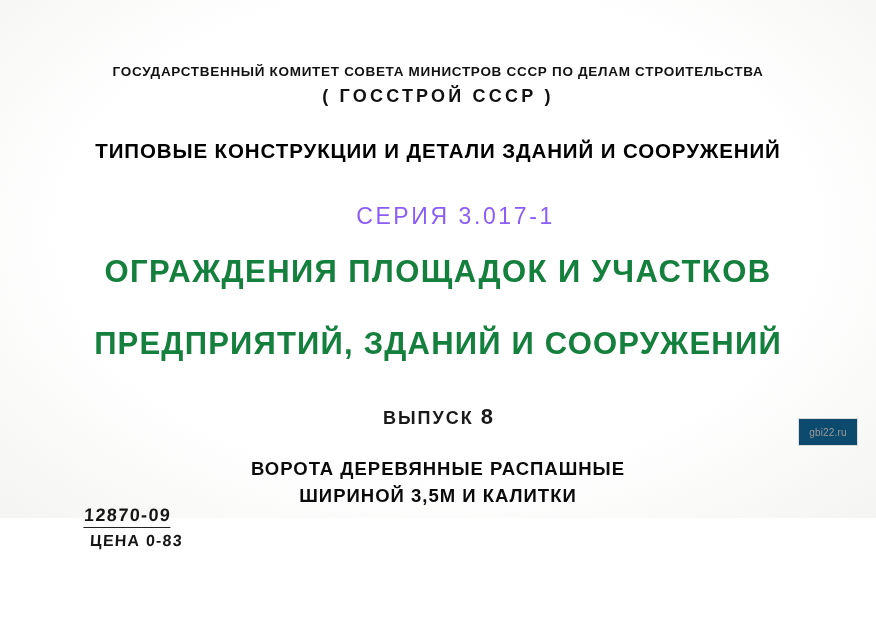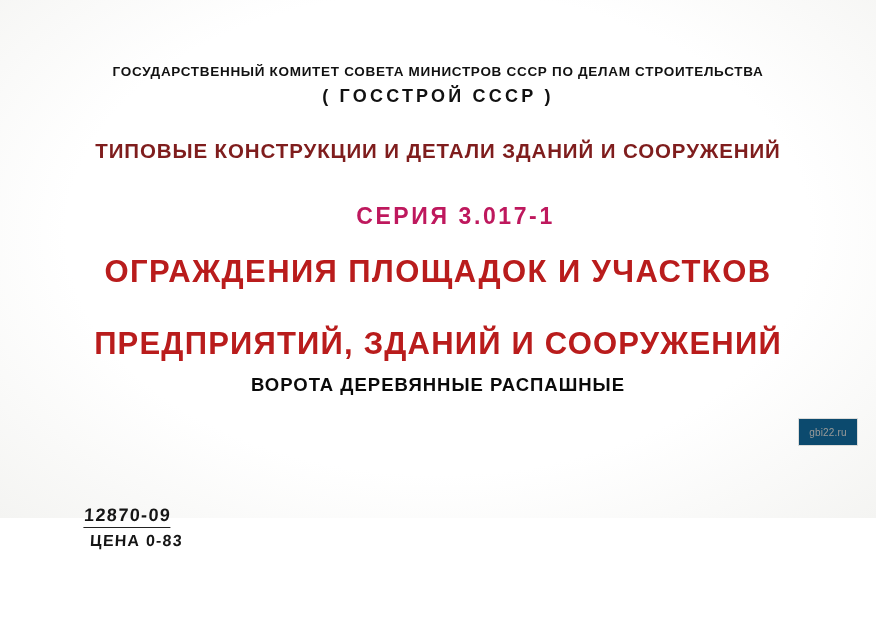--- a/index.html
+++ b/index.html
@@ -49,64 +49,64 @@
     font-size: 18px;
   }
 
   .typical {
     margin-top: 28px;
     font-family: "Liberation Sans", sans-serif;
     font-weight: bold;
     font-size: 20.5px;
     letter-spacing: 0.9px;
     text-transform: uppercase;
-    color: #7f1d1d;
+    color: #000000;
   }
 
   .series {
     margin-top: 40px;
     font-family: "Liberation Sans", sans-serif;
-    font-weight: bold;
+    font-weight: normal;
     font-size: 23px;
     letter-spacing: 2.6px;
     text-transform: uppercase;
-    color: #be185d;
+    color: #8b5cf6;
     padding-left: 35px;
   }
 
   .title {
     margin-top: 22px;
     font-family: "Liberation Sans", sans-serif;
     font-weight: bold;
     font-size: 31px;
     line-height: 1.28;
     letter-spacing: 1.4px;
     text-transform: uppercase;
-    color: #b91c1c;
+    color: #15803d;
   }
   .title .t2 {
     letter-spacing: 1.2px;
     margin-top: 33px;
   }
 
   .issue {
     margin-top: 40px;
     font-family: "Liberation Sans", sans-serif;
     font-weight: bold;
     font-size: 18px;
     letter-spacing: 2px;
     text-transform: uppercase;
   }
   .issue .num {
     font-size: 22px;
     letter-spacing: 0;
   }
 
   .subject {
-    margin-top: 8px;
+    margin-top: 26px;
     font-family: "Liberation Sans", sans-serif;
     font-weight: bold;
     font-size: 18.5px;
     line-height: 1.45;
     letter-spacing: 1px;
     text-transform: uppercase;
     color: #0a0a0a;
   }
 
   .stamp {
@@ -168,23 +168,28 @@
 
     <div class="typical">ТИПОВЫЕ КОНСТРУКЦИИ И ДЕТАЛИ ЗДАНИЙ И СООРУЖЕНИЙ</div>
 
     <div class="series">СЕРИЯ 3.017-1</div>
 
     <div class="title">
       <div class="t1">ОГРАЖДЕНИЯ ПЛОЩАДОК И УЧАСТКОВ</div>
       <div class="t2">ПРЕДПРИЯТИЙ, ЗДАНИЙ И СООРУЖЕНИЙ</div>
     </div>
 
+    <div class="issue">
+      <span>ВЫПУСК</span>
+      <span class="num">8</span>
+    </div>
 
     <div class="subject">
       <div>ВОРОТА ДЕРЕВЯННЫЕ РАСПАШНЫЕ</div>
+      <div>ШИРИНОЙ 3,5М И КАЛИТКИ</div>
     </div>
 
   </div>
 
   <div class="stamp">
     <div class="code">12870-09</div>
     <div class="price">ЦЕНА 0-83</div>
   </div>
 
   <div class="watermark">gbi22.ru</div>

